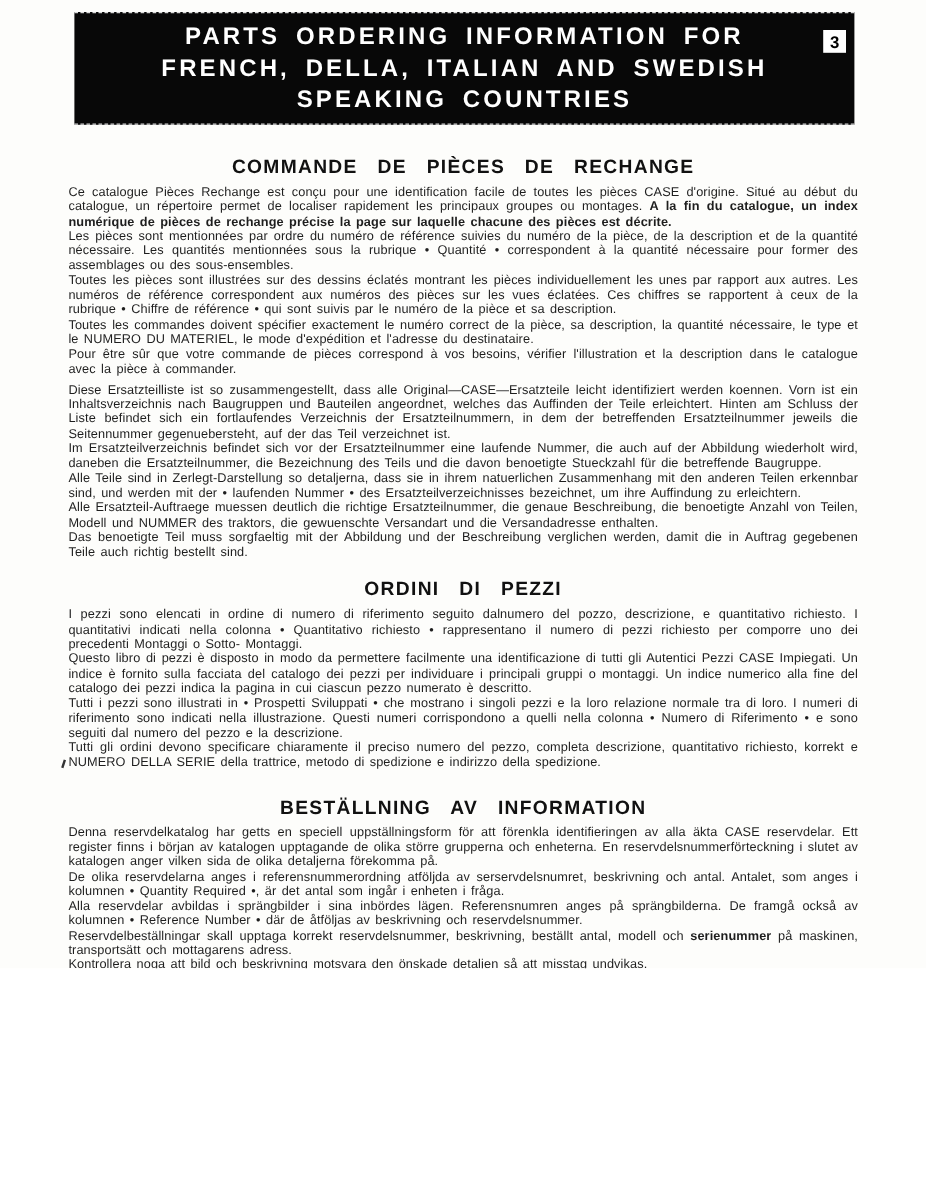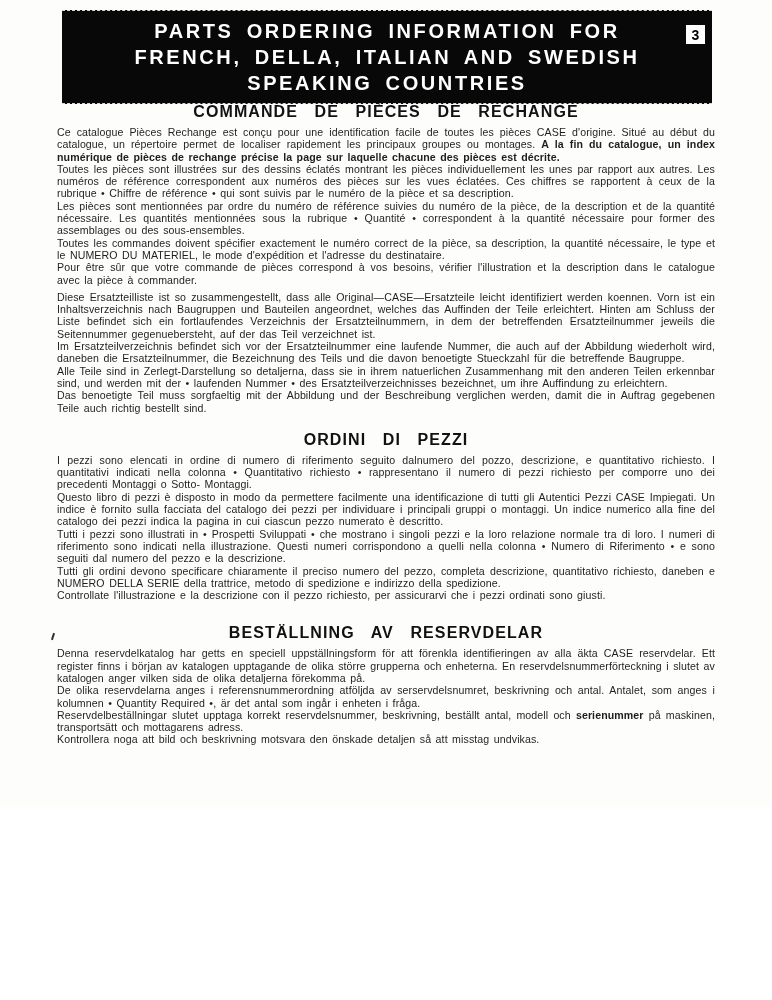--- a/index.html
+++ b/index.html
@@ -57,21 +57,21 @@
   .section-title {
     margin: 0;
     text-align: center;
     font-weight: 700;
     font-size: 16px;
     letter-spacing: 1.1px;
     word-spacing: 11px;
     line-height: 19px;
     color: #111111;
   }
-  .sec-1 .section-title { }
+  .sec-1 .section-title { margin-top: 28px; }
   .sec-2 .section-title { margin-top: 16px; }
   .sec-3 .section-title { margin-top: 16px; }
   .sec-4 .section-title { margin-top: 22px; }
   .paras { margin-top: 5px; }
   .paras p {
     margin: 0;
     font-size: 10.6px;
     line-height: 12.3px;
     text-align: justify;
     letter-spacing: 0.1px;
@@ -109,53 +109,54 @@
     <div class="banner-line">SPEAKING COUNTRIES</div>
     <div class="page-number-badge">3</div>
   </div>
 
   <div class="content">
 
     <section class="section sec-1">
       <h2 class="section-title">COMMANDE DE PIÈCES DE RECHANGE</h2>
       <div class="paras">
           <p><span>Ce catalogue Pièces Rechange est conçu pour une identification facile de toutes les pièces CASE d'origine. Situé au début du catalogue, un répertoire permet de localiser rapidement les principaux groupes ou montages. </span><span class="bold">A la fin du catalogue, un index numérique de pièces de rechange précise la page sur laquelle chacune des pièces est décrite.</span></p>
+          <p><span>Les pièces sont mentionnées par ordre du numéro de référence suivies du numéro de la pièce, de la description et de la quantité nécessaire. Les quantités mentionnées sous la rubrique • Quantité • correspondent à la quantité nécessaire pour former des assemblages ou des sous-ensembles.</span></p>
           <p><span>Toutes les pièces sont illustrées sur des dessins éclatés montrant les pièces individuellement les unes par rapport aux autres. Les numéros de référence correspondent aux numéros des pièces sur les vues éclatées. Ces chiffres se rapportent à ceux de la rubrique • Chiffre de référence • qui sont suivis par le numéro de la pièce et sa description.</span></p>
-          <p><span>Les pièces sont mentionnées par ordre du numéro de référence suivies du numéro de la pièce, de la description et de la quantité nécessaire. Les quantités mentionnées sous la rubrique • Quantité • correspondent à la quantité nécessaire pour former des assemblages ou des sous-ensembles.</span></p>
           <p><span>Toutes les commandes doivent spécifier exactement le numéro correct de la pièce, sa description, la quantité nécessaire, le type et le NUMERO DU MATERIEL, le mode d'expédition et l'adresse du destinataire.</span></p>
           <p><span>Pour être sûr que votre commande de pièces correspond à vos besoins, vérifier l'illustration et la description dans le catalogue avec la pièce à commander.</span></p>
         </div>
     </section>
 
     <section class="section sec-2">
       <div class="paras">
           <p><span>Diese Ersatzteilliste ist so zusammengestellt, dass alle Original—CASE—Ersatzteile leicht identifiziert werden koennen. Vorn ist ein Inhaltsverzeichnis nach Baugruppen und Bauteilen angeordnet, welches das Auffinden der Teile erleichtert. Hinten am Schluss der Liste befindet sich ein fortlaufendes Verzeichnis der Ersatzteilnummern, in dem der betreffenden Ersatzteilnummer jeweils die Seitennummer gegenuebersteht, auf der das Teil verzeichnet ist.</span></p>
           <p><span>Im Ersatzteilverzeichnis befindet sich vor der Ersatzteilnummer eine laufende Nummer, die auch auf der Abbildung wiederholt wird, daneben die Ersatzteilnummer, die Bezeichnung des Teils und die davon benoetigte Stueckzahl für die betreffende Baugruppe.</span></p>
           <p><span>Alle Teile sind in Zerlegt-Darstellung so detaljerna, dass sie in ihrem natuerlichen Zusammenhang mit den anderen Teilen erkennbar sind, und werden mit der • laufenden Nummer • des Ersatzteilverzeichnisses bezeichnet, um ihre Auffindung zu erleichtern.</span></p>
+          <p><span>Alle Ersatzteil-Auftraege muessen deutlich die richtige Ersatzteilnummer, die genaue Beschreibung, die benoetigte Anzahl von Teilen, Modell und NUMMER des traktors, die gewuenschte Versandart und die Versandadresse enthalten.</span></p>
           <p><span>Das benoetigte Teil muss sorgfaeltig mit der Abbildung und der Beschreibung verglichen werden, damit die in Auftrag gegebenen Teile auch richtig bestellt sind.</span></p>
         </div>
     </section>
 
     <section class="section sec-3">
       <h2 class="section-title">ORDINI DI PEZZI</h2>
       <div class="paras">
           <p><span>I pezzi sono elencati in ordine di numero di riferimento seguito dalnumero del pozzo, descrizione, e quantitativo richiesto. I quantitativi indicati nella colonna • Quantitativo richiesto • rappresentano il numero di pezzi richiesto per comporre uno dei precedenti Montaggi o Sotto- Montaggi.</span></p>
           <p><span>Questo libro di pezzi è disposto in modo da permettere facilmente una identificazione di tutti gli Autentici Pezzi CASE Impiegati. Un indice è fornito sulla facciata del catalogo dei pezzi per individuare i principali gruppi o montaggi. Un indice numerico alla fine del catalogo dei pezzi indica la pagina in cui ciascun pezzo numerato è descritto.</span></p>
           <p><span>Tutti i pezzi sono illustrati in • Prospetti Sviluppati • che mostrano i singoli pezzi e la loro relazione normale tra di loro. I numeri di riferimento sono indicati nella illustrazione. Questi numeri corrispondono a quelli nella colonna • Numero di Riferimento • e sono seguiti dal numero del pezzo e la descrizione.</span></p>
-          <p><span>Tutti gli ordini devono specificare chiaramente il preciso numero del pezzo, completa descrizione, quantitativo richiesto, daneben e NUMERO DELLA SERIE della trattrice, metodo di spedizione e indirizzo della spedizione.</span></p>
-          <p><span>Controllate l'illustrazione e la descrizione con il pezzo richiesto, per assicurarvi che i pezzi ordinati sono giusti.</span></p>
+          <p><span>Tutti gli ordini devono specificare chiaramente il preciso numero del pezzo, completa descrizione, quantitativo richiesto, korrekt e NUMERO DELLA SERIE della trattrice, metodo di spedizione e indirizzo della spedizione.</span></p>
         </div>
     </section>
 
     <section class="section sec-4">
-      <h2 class="section-title">BESTÄLLNING AV RESERVDELAR</h2>
+      <h2 class="section-title">BESTÄLLNING AV INFORMATION</h2>
       <div class="paras">
           <p><span>Denna reservdelkatalog har getts en speciell uppställningsform för att förenkla identifieringen av alla äkta CASE reservdelar. Ett register finns i början av katalogen upptagande de olika större grupperna och enheterna. En reservdelsnummerförteckning i slutet av katalogen anger vilken sida de olika detaljerna förekomma på.</span></p>
           <p><span>De olika reservdelarna anges i referensnummerordning atföljda av serservdelsnumret, beskrivning och antal. Antalet, som anges i kolumnen • Quantity Required •, är det antal som ingår i enheten i fråga.</span></p>
-          <p><span>Reservdelbeställningar slutet upptaga korrekt reservdelsnummer, beskrivning, beställt antal, modell och </span><span class="bold">serienummer</span><span> på maskinen, transportsätt och mottagarens adress.</span></p>
+          <p><span>Alla reservdelar avbildas i sprängbilder i sina inbördes lägen. Referensnumren anges på sprängbilderna. De framgå också av kolumnen • Reference Number • där de åtföljas av beskrivning och reservdelsnummer.</span></p>
+          <p><span>Reservdelbeställningar skall upptaga korrekt reservdelsnummer, beskrivning, beställt antal, modell och </span><span class="bold">serienummer</span><span> på maskinen, transportsätt och mottagarens adress.</span></p>
           <p><span>Kontrollera noga att bild och beskrivning motsvara den önskade detaljen så att misstag undvikas.</span></p>
         </div>
     </section>
 
   </div>
 
   <div class="scan-speck"></div>
 
   <div class="footer">
     <span class="printed-in">Printed in U.S.A.</span>

